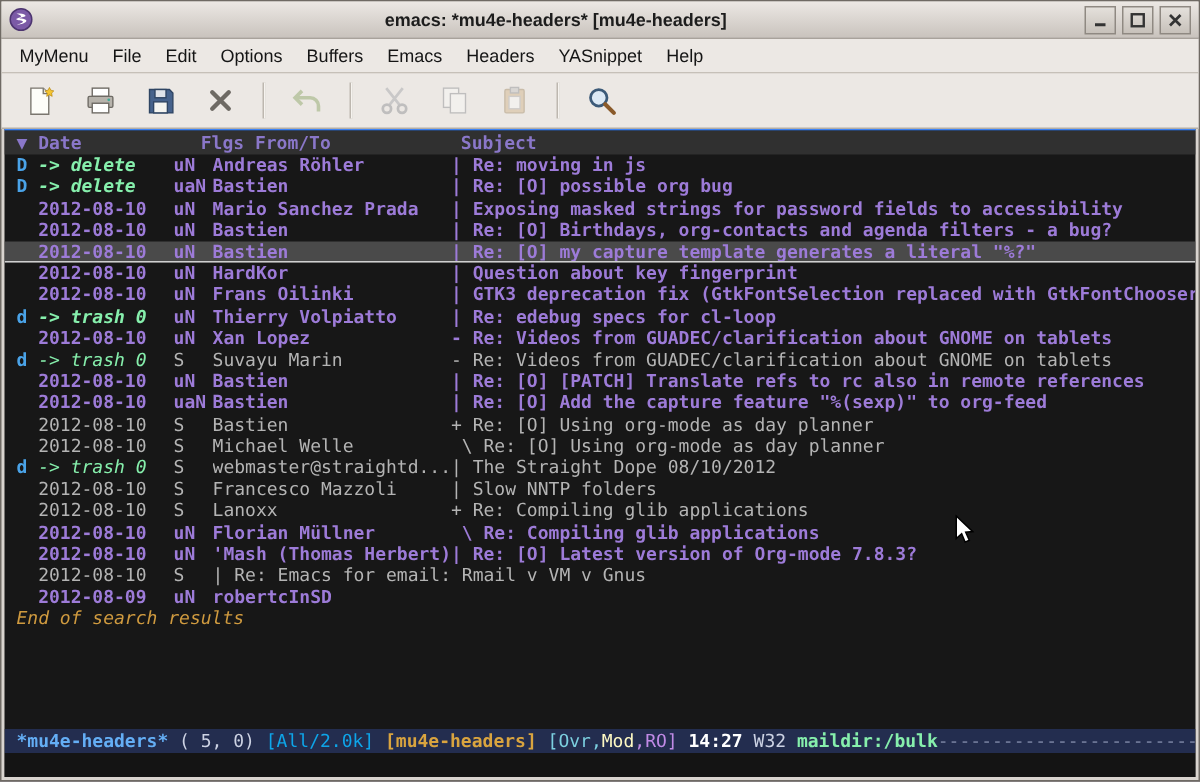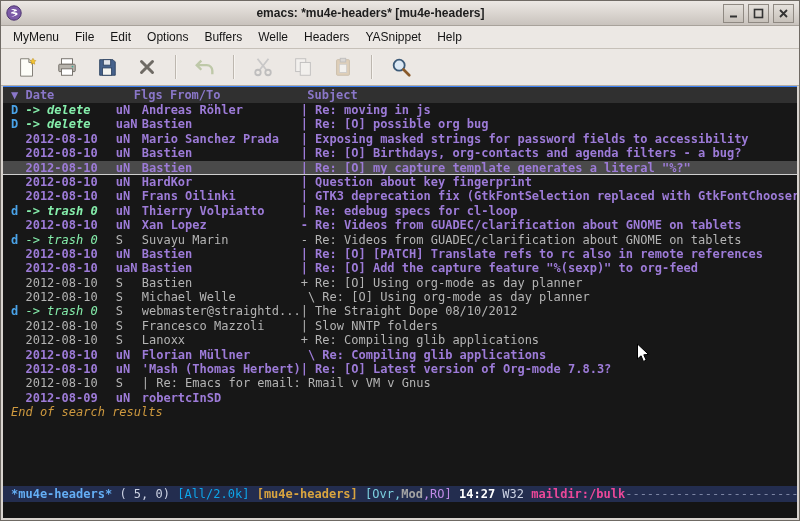--- a/index.html
+++ b/index.html
@@ -48,24 +48,24 @@
   .filler{flex:1;}
 
   
   .modeline{height:16px;flex:0 0 16px;line-height:16px;background:#232d4f;color:#ccd2e3;
             white-space:pre;overflow:hidden;padding-left:8px;}
   .ml-buffer{color:#64aef5;font-weight:bold;}
   .ml-plain{color:#ccd2e3;}
   .ml-bright{color:#0ea5e9;}
   .ml-mode{color:#d9a43f;font-weight:bold;}
   .ml-ovr{color:#7cd0e0;}
-  .ml-mod{color:#a3a3a3;font-weight:bold;}
+  .ml-mod{color:#fef9c3;font-weight:normal;}
   .ml-ro{color:#c08ae6;}
   .ml-time{color:#ffffff;font-weight:bold;}
-  .ml-folder{color:#ec4899;font-weight:bold;}
+  .ml-folder{color:#86efac;font-weight:bold;}
   .ml-dashes{color:#7b84a3;}
 
   
   .echo{height:16px;flex:0 0 16px;background:#141414;}
 
   
   .mouse-cursor{position:absolute;left:635px;top:342px;z-index:20;pointer-events:none;}
 </style>
 </head>
 <body>
@@ -96,21 +96,21 @@
         </svg>
     </span>
   </div>
 
   <div class="menubar" id="menubar">
       <span class="menu-item">MyMenu</span>
       <span class="menu-item">File</span>
       <span class="menu-item">Edit</span>
       <span class="menu-item">Options</span>
       <span class="menu-item">Buffers</span>
-      <span class="menu-item">Welle</span>
+      <span class="menu-item">Emacs</span>
       <span class="menu-item">Headers</span>
       <span class="menu-item">YASnippet</span>
       <span class="menu-item">Help</span>
     </div>
 
   <div class="toolbar" id="toolbar">
       <div class="tool-btn">
         <svg width="22" height="22" viewBox="0 0 24 24">
           <path d="M5 3h9l4 4v15H5z" fill="#fdfdf8" stroke="#7a766e"></path>
           <path d="M14 3v4h4" fill="#e6e3d6" stroke="#7a766e"></path>

